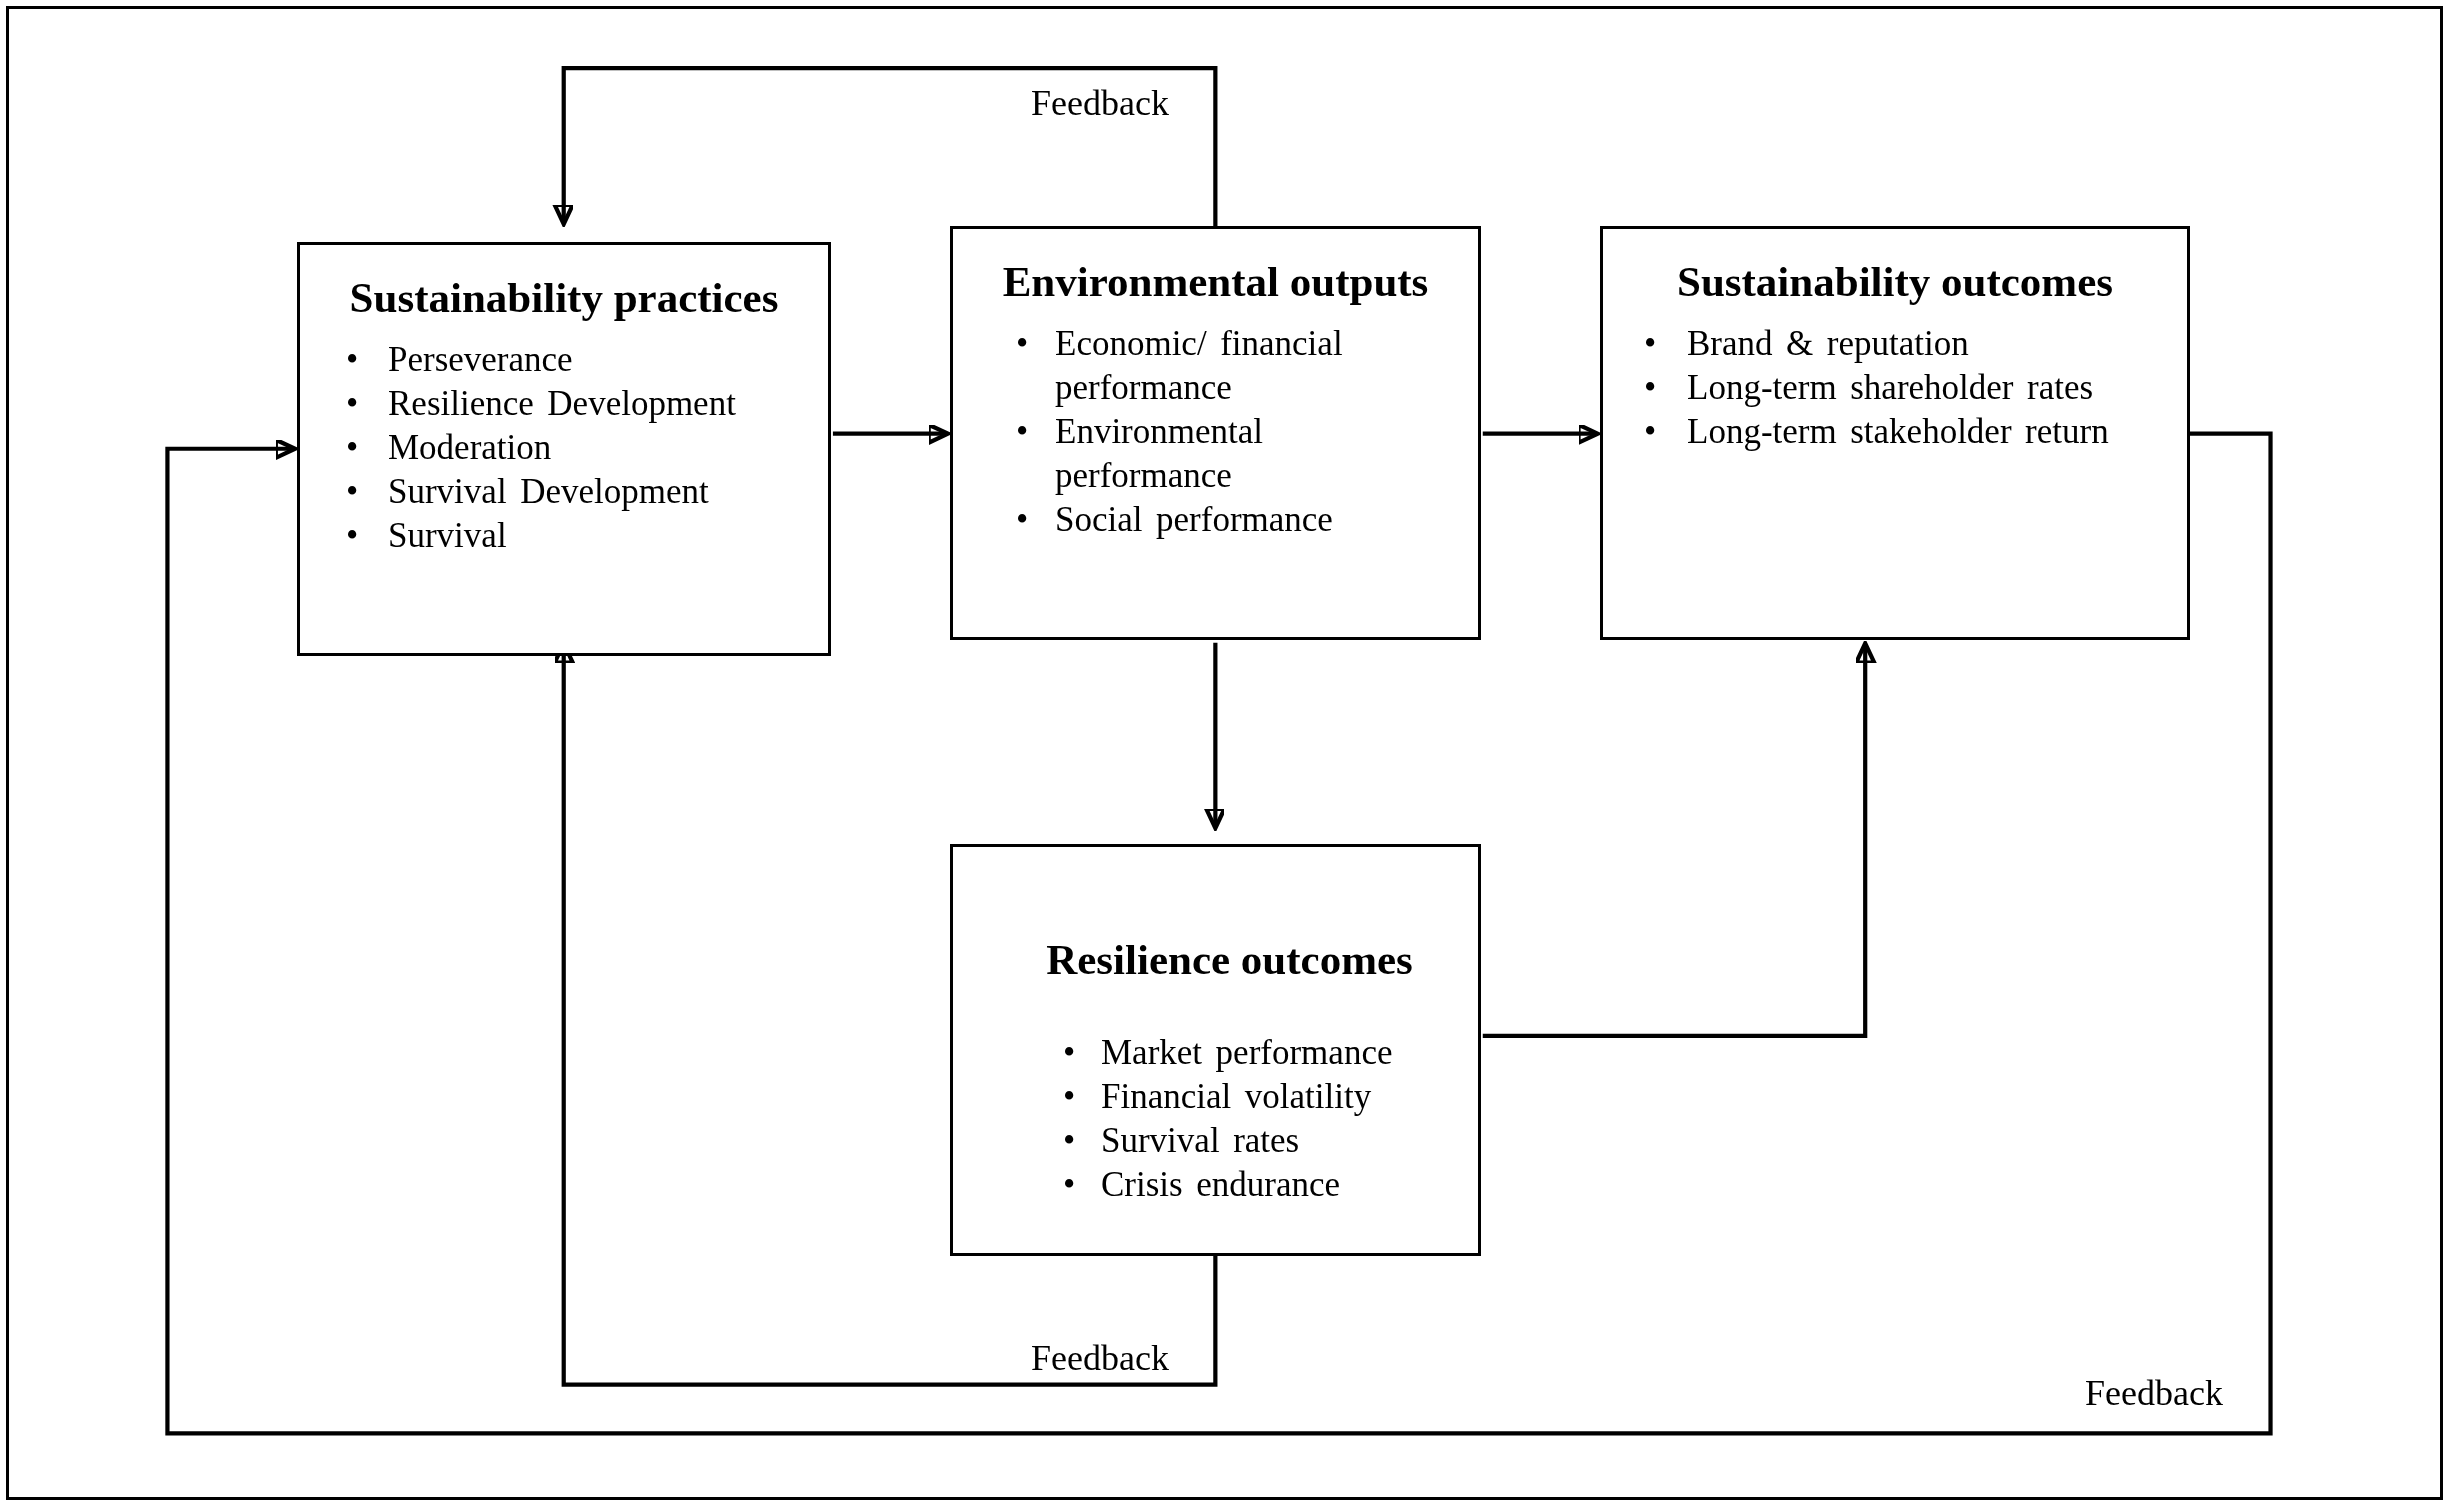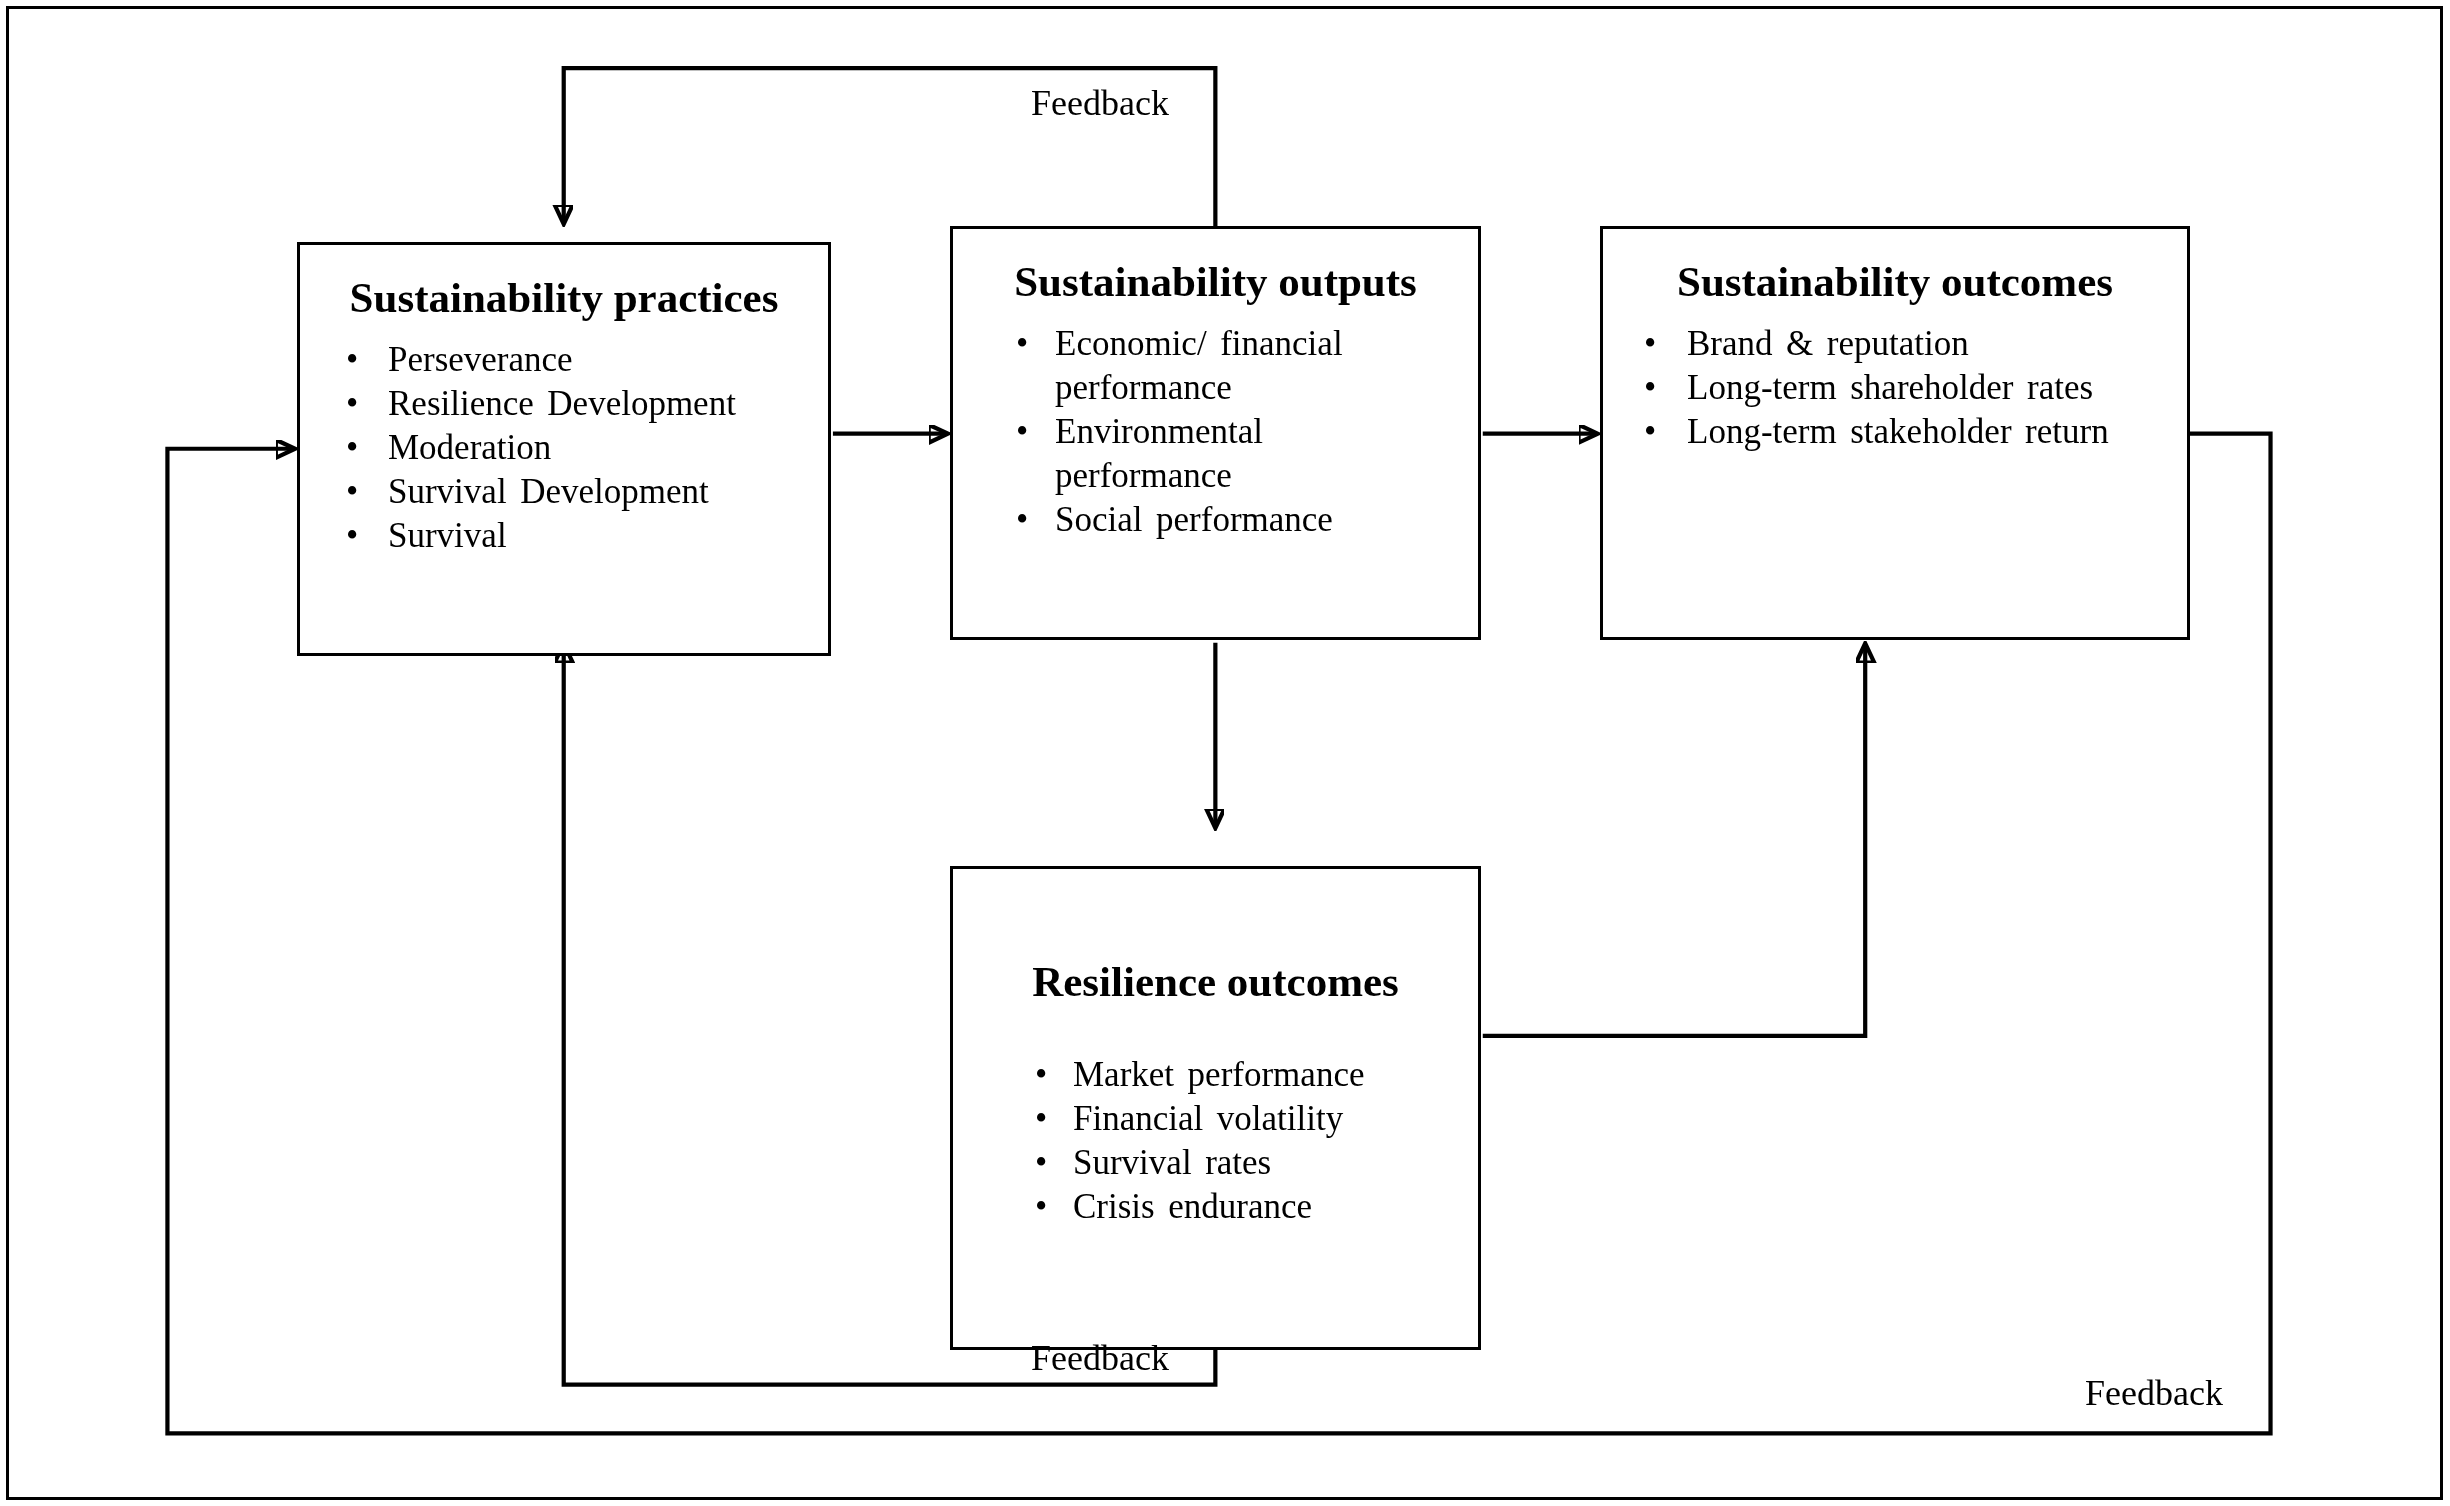--- a/index.html
+++ b/index.html
@@ -34,21 +34,21 @@
   }
   .box {
     position: absolute;
     border: 3.6px solid #000000;
     background: #ffffff;
     box-sizing: border-box;
   }
   .box--practices  { left: 297px;  top: 242px;  width: 534px; height: 414px; }
   .box--outputs    { left: 950px; top: 226px;  width: 531px; height: 414px; }
   .box--outcomes   { left: 1600px; top: 226px;  width: 590px; height: 414px; }
-  .box--resilience { left: 950px; top: 866px; width: 531px; height: 484px; }
+  .box--resilience { left: 950px; top: 844px; width: 531px; height: 412px; padding-left: 28px; }
 
   .box-title {
     margin-top: 29px;
     text-align: center;
     font-weight: bold;
     font-size: 43px;
     line-height: 48px;
     letter-spacing: 0px;
   }
   .box--resilience .box-title { margin-top: 89px; }
@@ -137,21 +137,21 @@
         <span class="item-text">Survival Development</span>
       </li>
       <li>
         <span class="bullet">•</span>
         <span class="item-text">Survival</span>
       </li>
     </ul>
   </div>
 
   <div class="box box--outputs">
-    <div class="box-title">Sustainability outputs</div>
+    <div class="box-title">Environmental outputs</div>
     <ul class="box-list">
       <li>
         <span class="bullet">•</span>
         <span class="item-text">Economic/ financial performance</span>
       </li>
       <li>
         <span class="bullet">•</span>
         <span class="item-text">Environmental performance</span>
       </li>
       <li>

